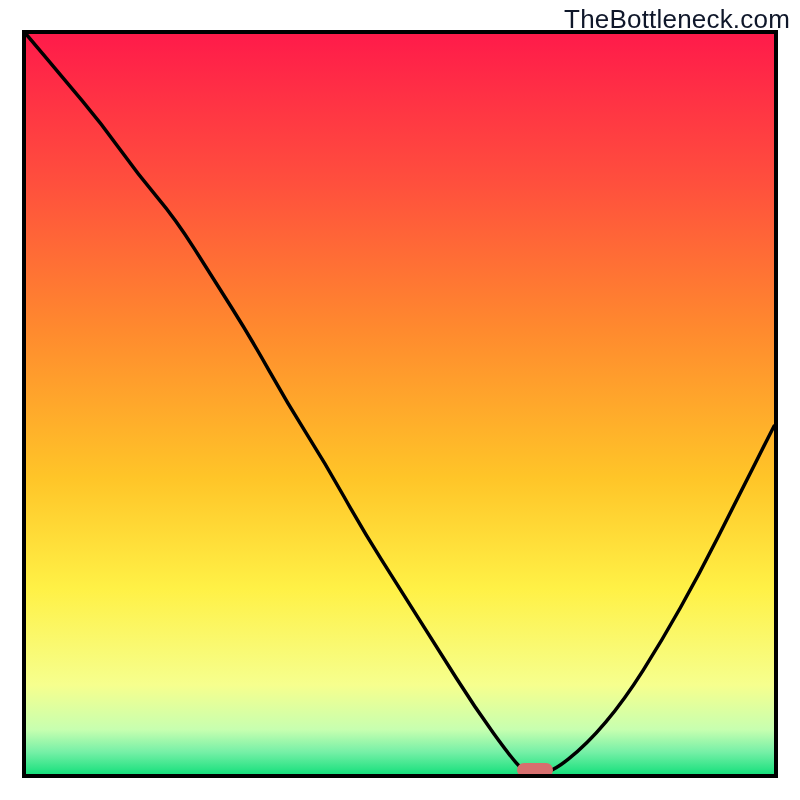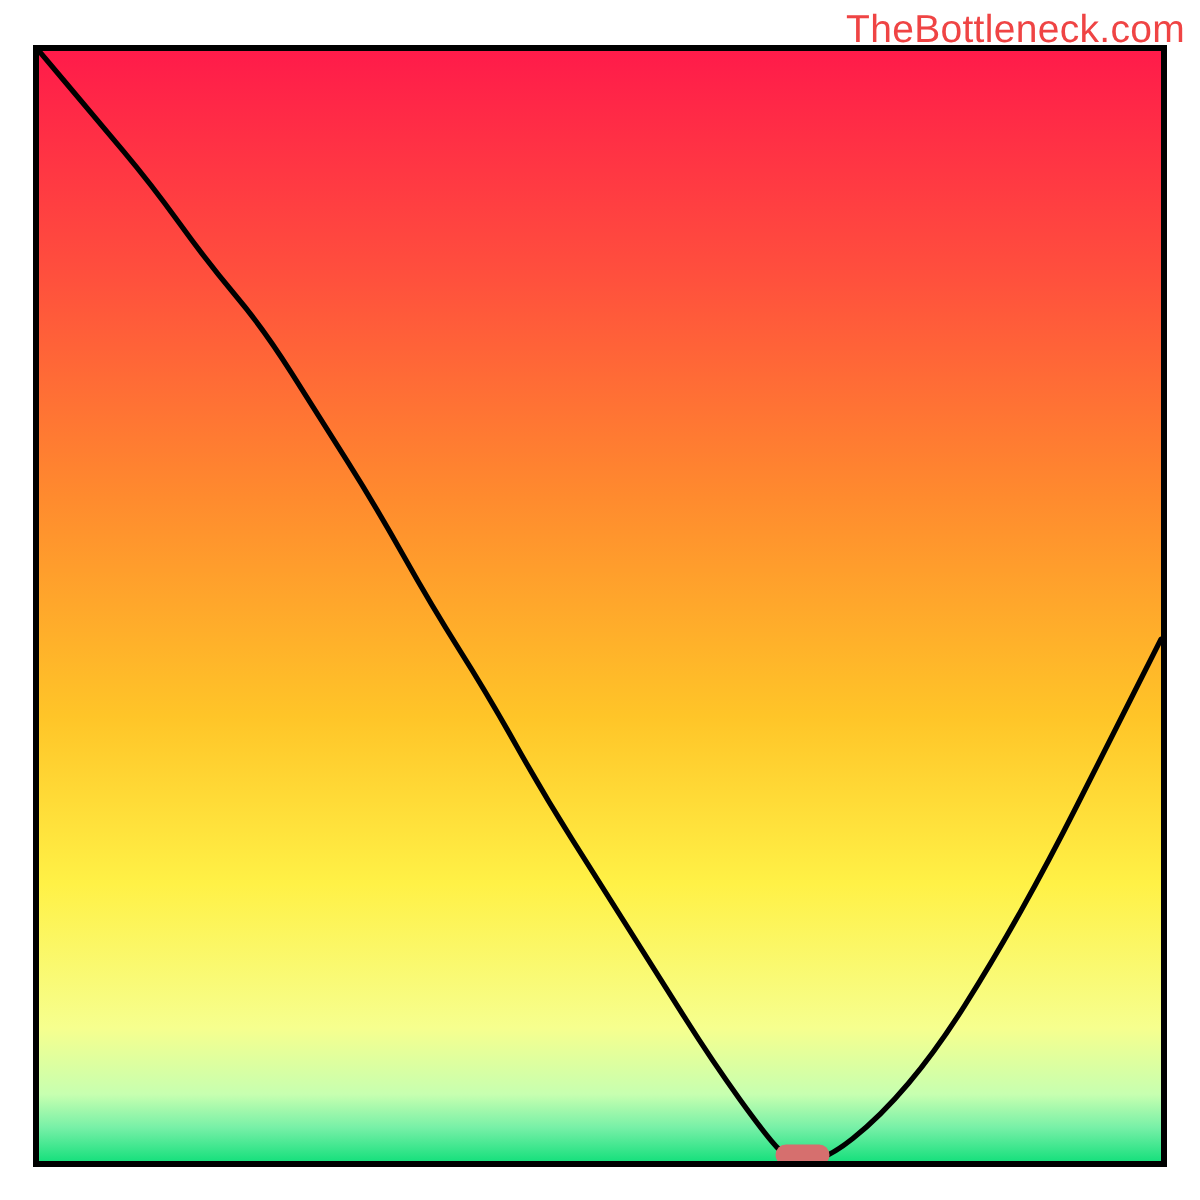--- a/index.html
+++ b/index.html
@@ -15,21 +15,21 @@
     width: 800px;
     height: 800px;
   }
   .watermark {
     position: absolute;
     top: 4px;
     right: 10px;
     font-family: Arial, Helvetica, sans-serif;
     font-size: 26px;
     font-weight: 500;
-    color: #ef4444;
+    color: #0f172a;
     letter-spacing: 0.2px;
     z-index: 20;
   }
   .plot-area {
     position: absolute;
     left: 22px;
     top: 30px;
     width: 756px;
     height: 748px;
     border: 4px solid #000000;

